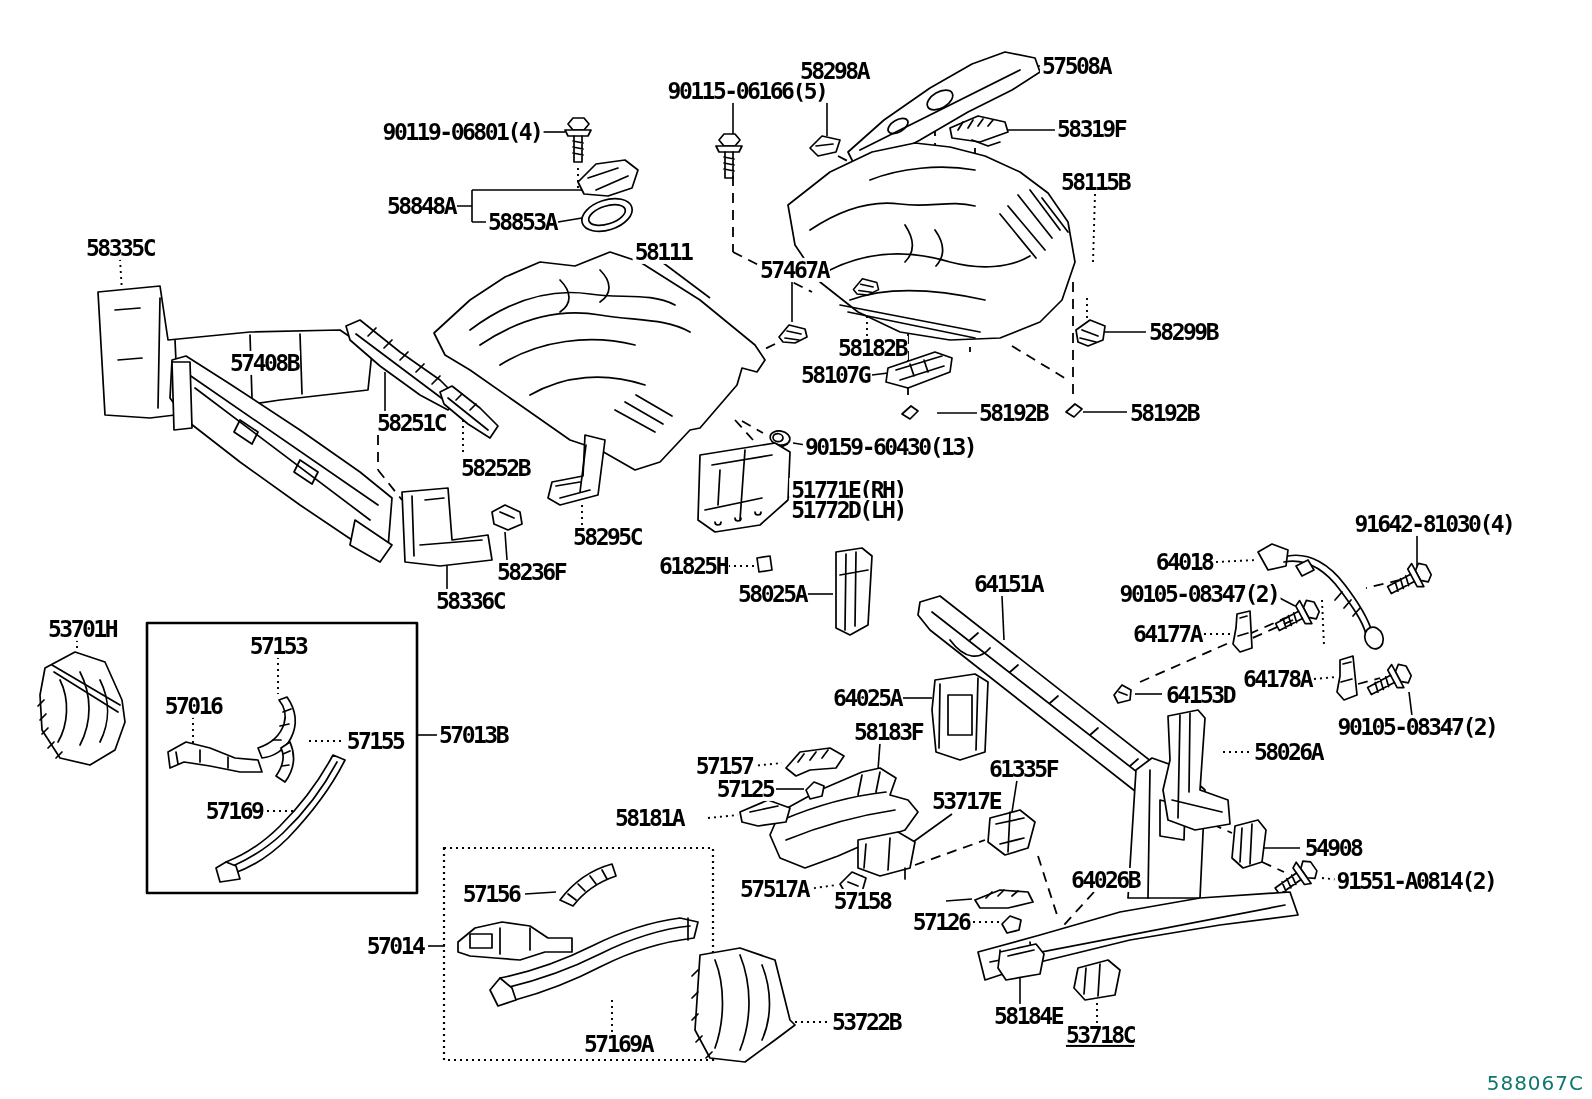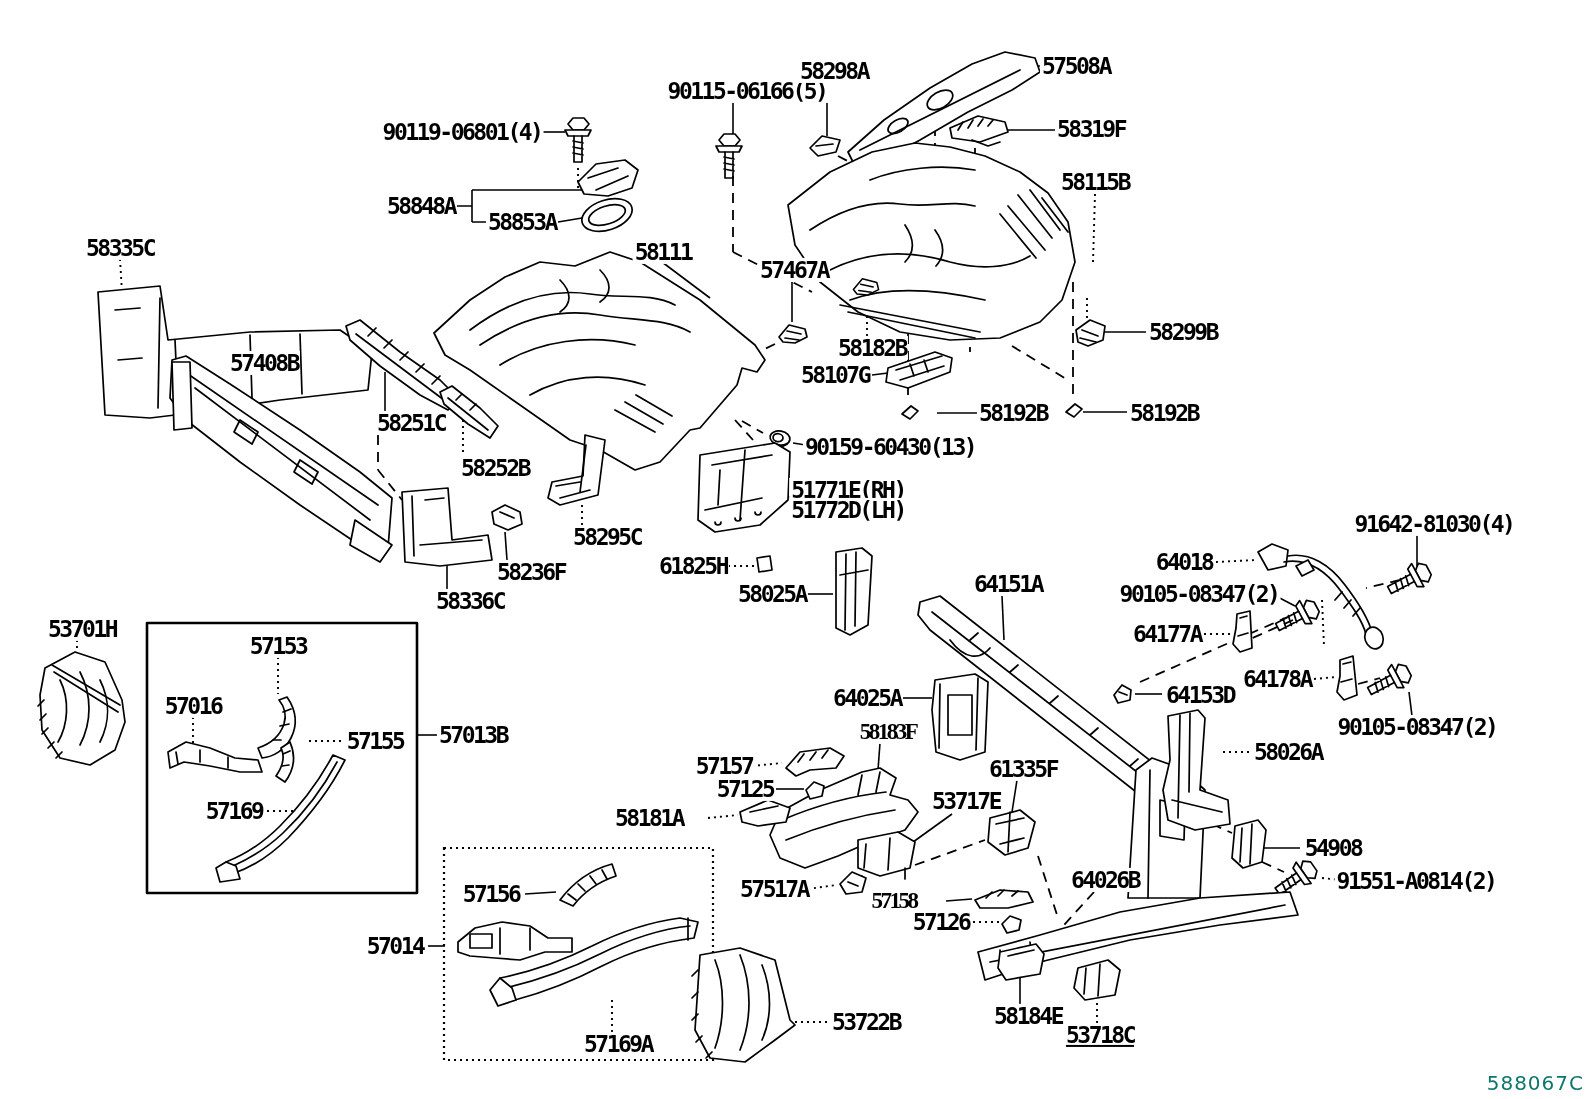--- a/index.html
+++ b/index.html
@@ -412,32 +412,32 @@
       <div class="part-label" style="left: 1277px; top: 679px;">64178A</div>
       <div class="part-label" style="left: 1200px; top: 695px;">64153D</div>
       <div class="part-label" style="left: 1417px; top: 727px;">90105-08347(2)</div>
       <div class="part-label" style="left: 82px; top: 629px;">53701H</div>
       <div class="part-label" style="left: 278px; top: 646px;">57153</div>
       <div class="part-label" style="left: 193px; top: 706px;">57016</div>
       <div class="part-label" style="left: 375px; top: 741px;">57155</div>
       <div class="part-label" style="left: 473px; top: 735px;">57013B</div>
       <div class="part-label" style="left: 234px; top: 811px;">57169</div>
       <div class="part-label" style="left: 867px; top: 698px;">64025A</div>
-      <div class="part-label" style="left: 888px; top: 732px; font-family: Liberation Serif, serif;">58183F</div>
+      <div class="part-label" style="left: 888px; top: 732px;">58183F</div>
       <div class="part-label" style="left: 724px; top: 766px;">57157</div>
       <div class="part-label" style="left: 745px; top: 789px;">57125</div>
       <div class="part-label" style="left: 649px; top: 818px;">58181A</div>
       <div class="part-label" style="left: 966px; top: 801px;">53717E</div>
       <div class="part-label" style="left: 1023px; top: 769px;">61335F</div>
       <div class="part-label" style="left: 774px; top: 889px;">57517A</div>
       <div class="part-label" style="left: 491px; top: 894px;">57156</div>
       <div class="part-label" style="left: 395px; top: 946px;">57014</div>
       <div class="part-label" style="left: 618px; top: 1044px;">57169A</div>
       <div class="part-label" style="left: 866px; top: 1022px;">53722B</div>
-      <div class="part-label" style="left: 894px; top: 901px; font-family: Liberation Serif, serif;">57158</div>
+      <div class="part-label" style="left: 862px; top: 901px;">57158</div>
       <div class="part-label" style="left: 941px; top: 922px;">57126</div>
       <div class="part-label" style="left: 1028px; top: 1016px;">58184E</div>
       <div class="part-label" style="left: 1100px; top: 1035px; text-decoration: underline;">53718C</div>
       <div class="part-label" style="left: 1105px; top: 880px;">64026B</div>
       <div class="part-label" style="left: 1288px; top: 752px;">58026A</div>
       <div class="part-label" style="left: 1333px; top: 848px;">54908</div>
       <div class="part-label" style="left: 1416px; top: 881px;">91551-A0814(2)</div>
     </div>
 
   <div class="drawing-number">588067C</div>

